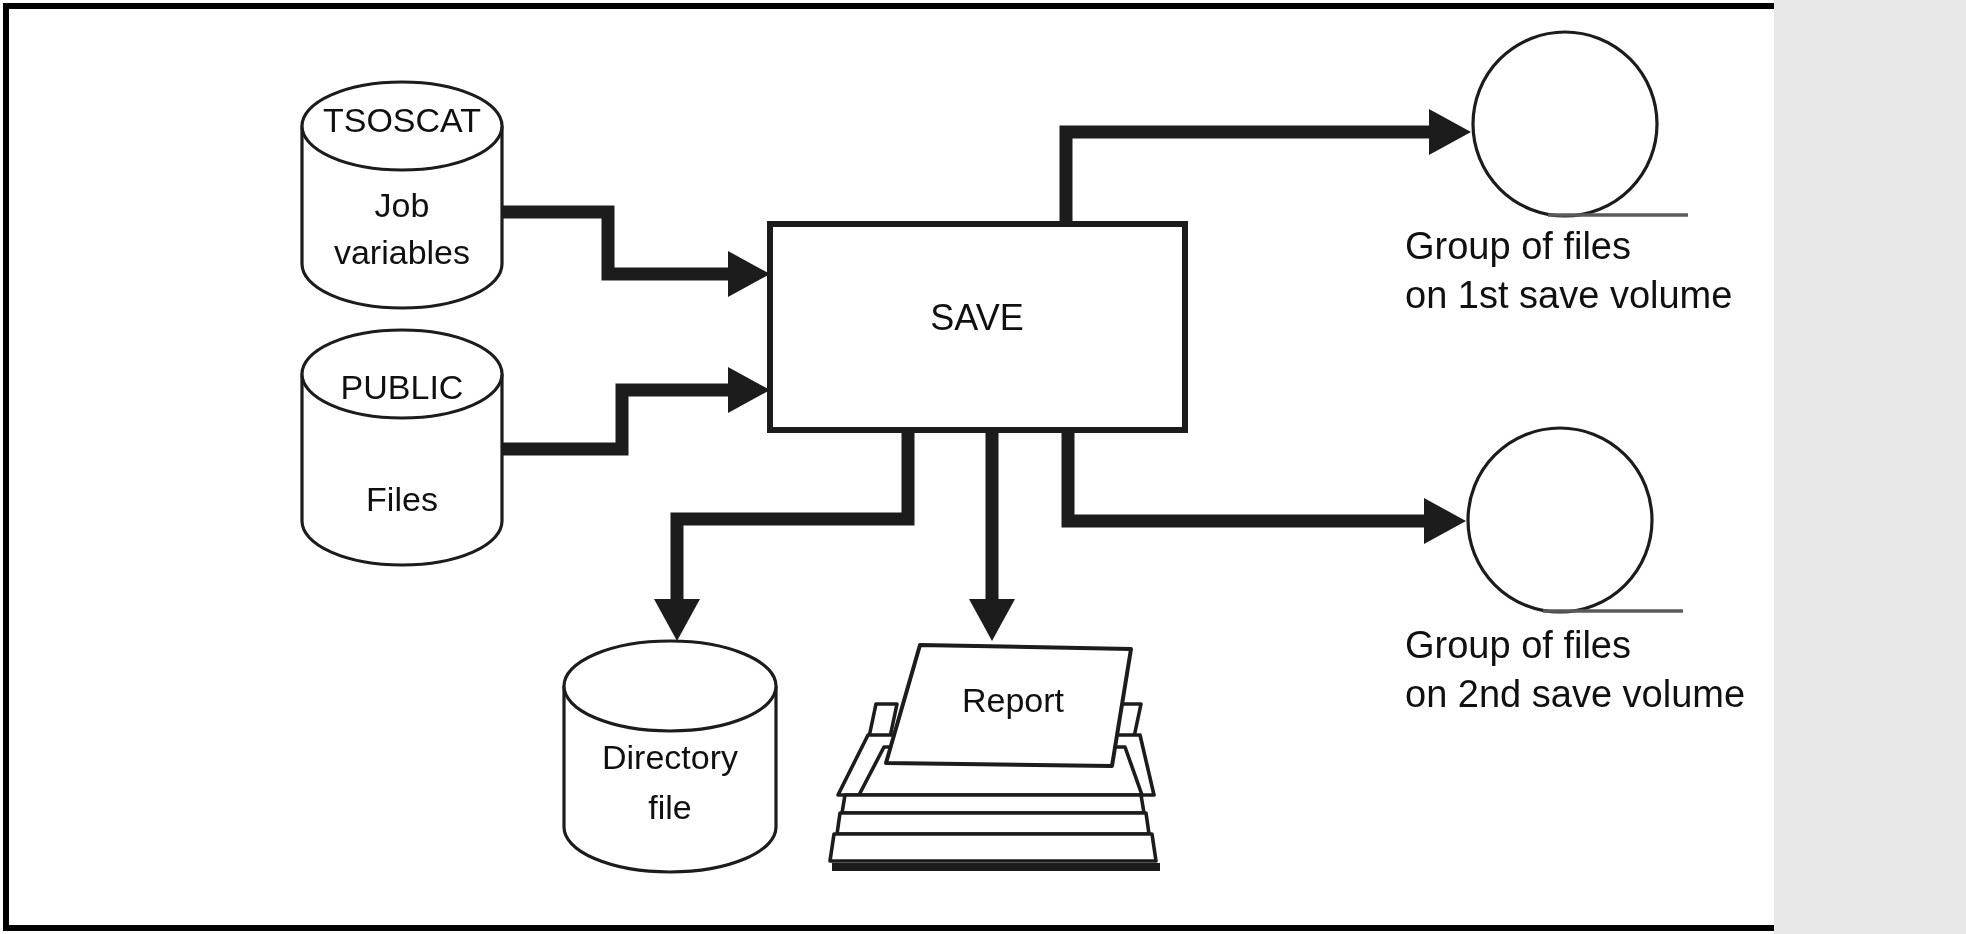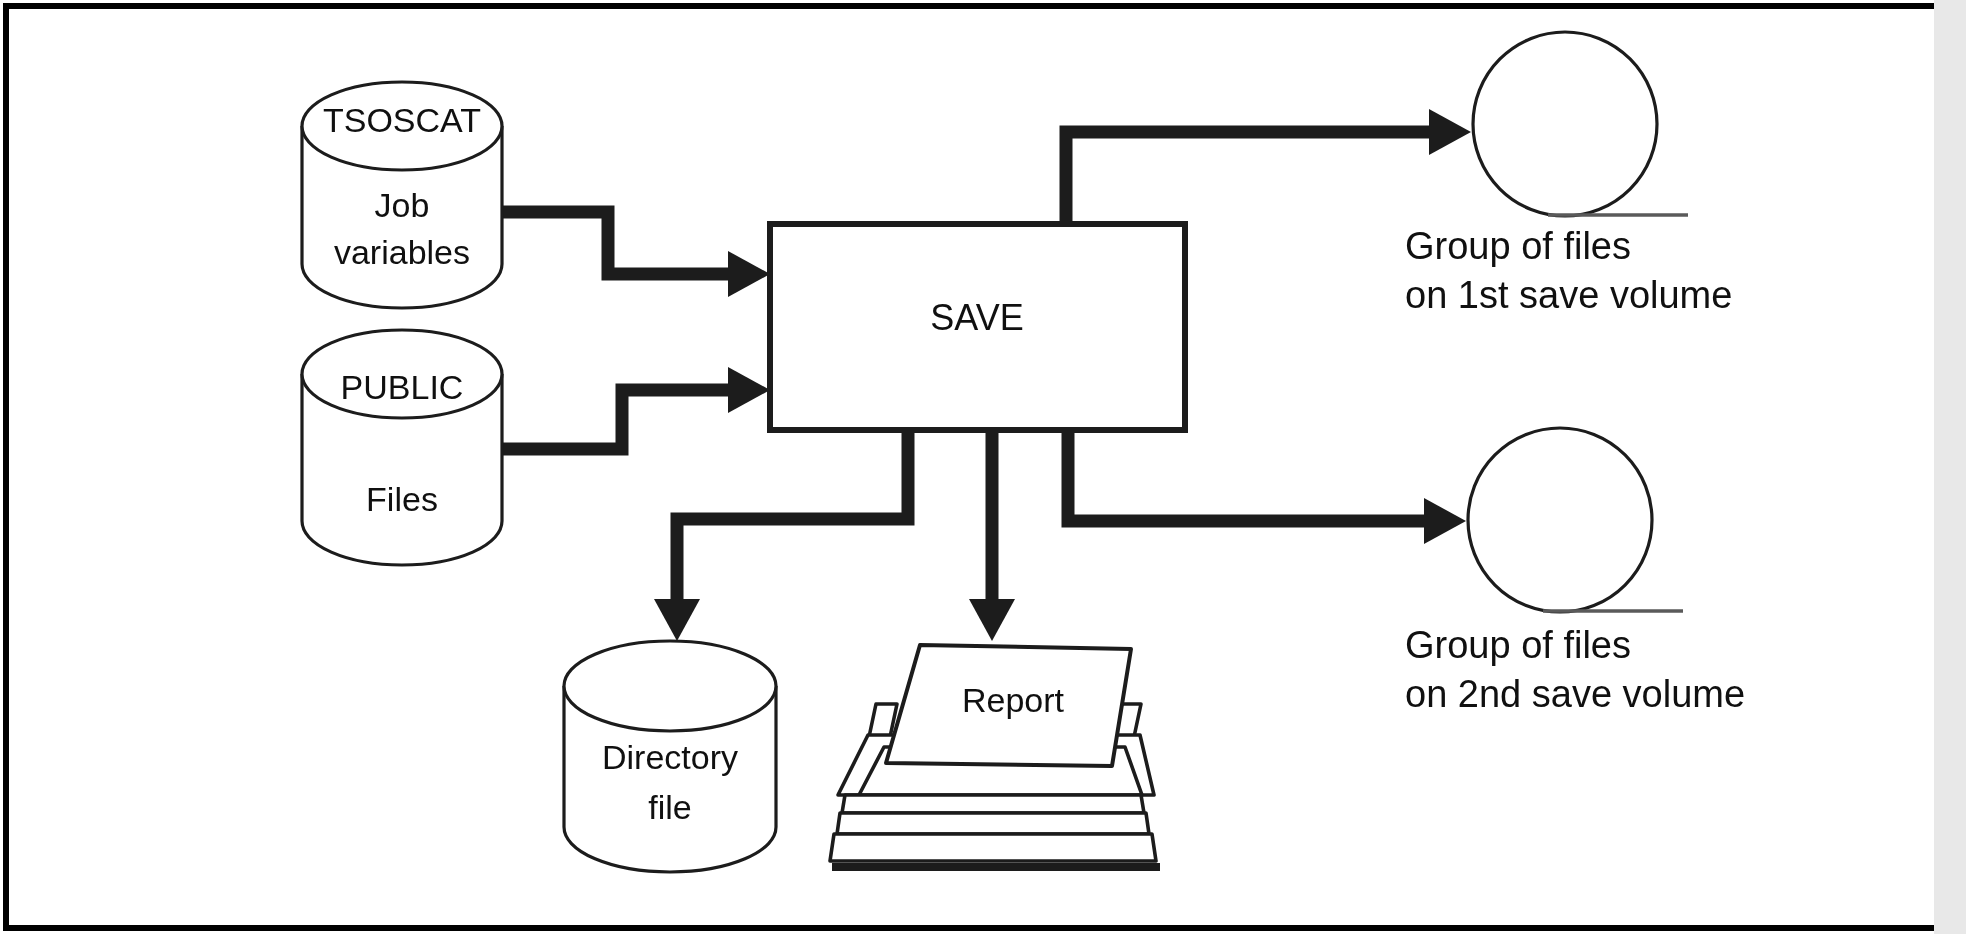--- a/index.html
+++ b/index.html
@@ -1,18 +1,18 @@
 <!DOCTYPE html>
 <html style="--background: #ffffff; --line: #1c1c1c; --text: #101010; --tape_underline: #5a5a5a; --border: #000000;"><head>
 <meta charset="utf-8">
 <style>
   html, body { margin: 0; padding: 0; background: #e8e8e8; }
   .stage {
     position: relative;
-    width: 1934px;
+    width: 1774px;
     height: 934px;
     background: var(--background, #fff);
     overflow: hidden;
   }
   svg { position: absolute; inset: 0; display: block; }
   text {
     fill: var(--text, #101010);
     font-family: "Liberation Sans", "DejaVu Sans", sans-serif;
   }
   .shape  { fill: #ffffff; stroke: var(--line, #1c1c1c); stroke-width: 3.2px; }

